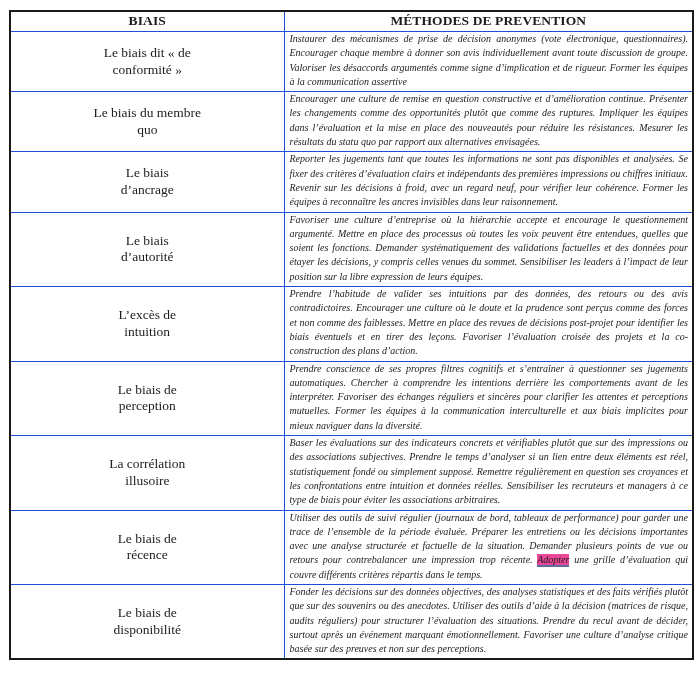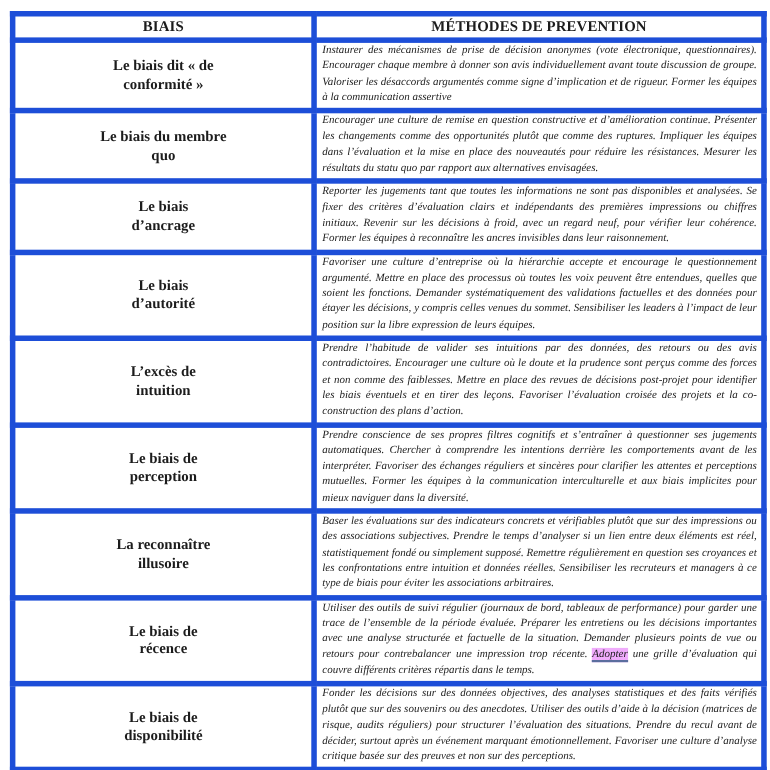--- a/index.html
+++ b/index.html
@@ -17,50 +17,50 @@
     left: 9px;
   }
   table.bias-table {
     border-collapse: collapse;
     width: 683px;
     table-layout: fixed;
     border: 2px solid #1a1a1a;
   }
   .bias-table th,
   .bias-table td {
-    border: 5px solid #1d4ed8;
+    border: 1px solid #1d4ed8;
   }
   .bias-table col.col-bias   { width: 274px; }
   .bias-table col.col-method { width: 409px; }
   .bias-table th {
     font-size: 13.5px;
     font-weight: bold;
     text-align: center;
     padding: 1px 2px 2px 2px;
     letter-spacing: 0.1px;
   }
   td.bias-cell {
     text-align: center;
     vertical-align: middle;
-    font-weight: bold;
+    font-weight: normal;
     font-size: 13.5px;
     line-height: 16.5px;
     white-space: pre-line;
     padding: 1px 6px;
   }
   td.method-cell {
     text-align: justify;
     vertical-align: top;
     font-size: 10px;
     line-height: 14.3px;
     padding: 0px 4px 2px 5px;
     font-style: italic;
   }
   .suggestion {
-    background-color: #f0abfc;
+    background-color: #ec4899;
     border-bottom: 2px solid #5b6e9e;
     cursor: pointer;
   }
 </style>
 </head>
 <body>
 
 <div class="page">
   <table class="bias-table">
     <colgroup>
@@ -98,21 +98,21 @@
         <td class="bias-cell">L’excès de
 intuition</td>
         <td class="method-cell">Prendre l’habitude de valider ses intuitions par des données, des retours ou des avis contradictoires. Encourager une culture où le doute et la prudence sont perçus comme des forces et non comme des faiblesses. Mettre en place des revues de décisions post-projet pour identifier les biais éventuels et en tirer des leçons. Favoriser l’évaluation croisée des projets et la co-construction des plans d’action.</td>
       </tr>
       <tr>
         <td class="bias-cell">Le biais de
 perception</td>
         <td class="method-cell">Prendre conscience de ses propres filtres cognitifs et s’entraîner à questionner ses jugements automatiques. Chercher à comprendre les intentions derrière les comportements avant de les interpréter. Favoriser des échanges réguliers et sincères pour clarifier les attentes et perceptions mutuelles. Former les équipes à la communication interculturelle et aux biais implicites pour mieux naviguer dans la diversité.</td>
       </tr>
       <tr>
-        <td class="bias-cell">La reconnaître
+        <td class="bias-cell">La corrélation
 illusoire</td>
         <td class="method-cell">Baser les évaluations sur des indicateurs concrets et vérifiables plutôt que sur des impressions ou des associations subjectives. Prendre le temps d’analyser si un lien entre deux éléments est réel, statistiquement fondé ou simplement supposé. Remettre régulièrement en question ses croyances et les confrontations entre intuition et données réelles. Sensibiliser les recruteurs et managers à ce type de biais pour éviter les associations arbitraires.</td>
       </tr>
       <tr>
         <td class="bias-cell">Le biais de
 récence</td>
         <td class="method-cell"><span>Utiliser des outils de suivi régulier (journaux de bord, tableaux de performance) pour garder une trace de l’ensemble de la période évaluée. Préparer les entretiens ou les décisions importantes avec une analyse structurée et factuelle de la situation. Demander plusieurs points de vue ou retours pour contrebalancer une impression trop récente. </span><span class="suggestion">Adopter</span><span> une grille d’évaluation qui couvre différents critères répartis dans le temps.</span></td>
       </tr>
       <tr>
         <td class="bias-cell">Le biais de

